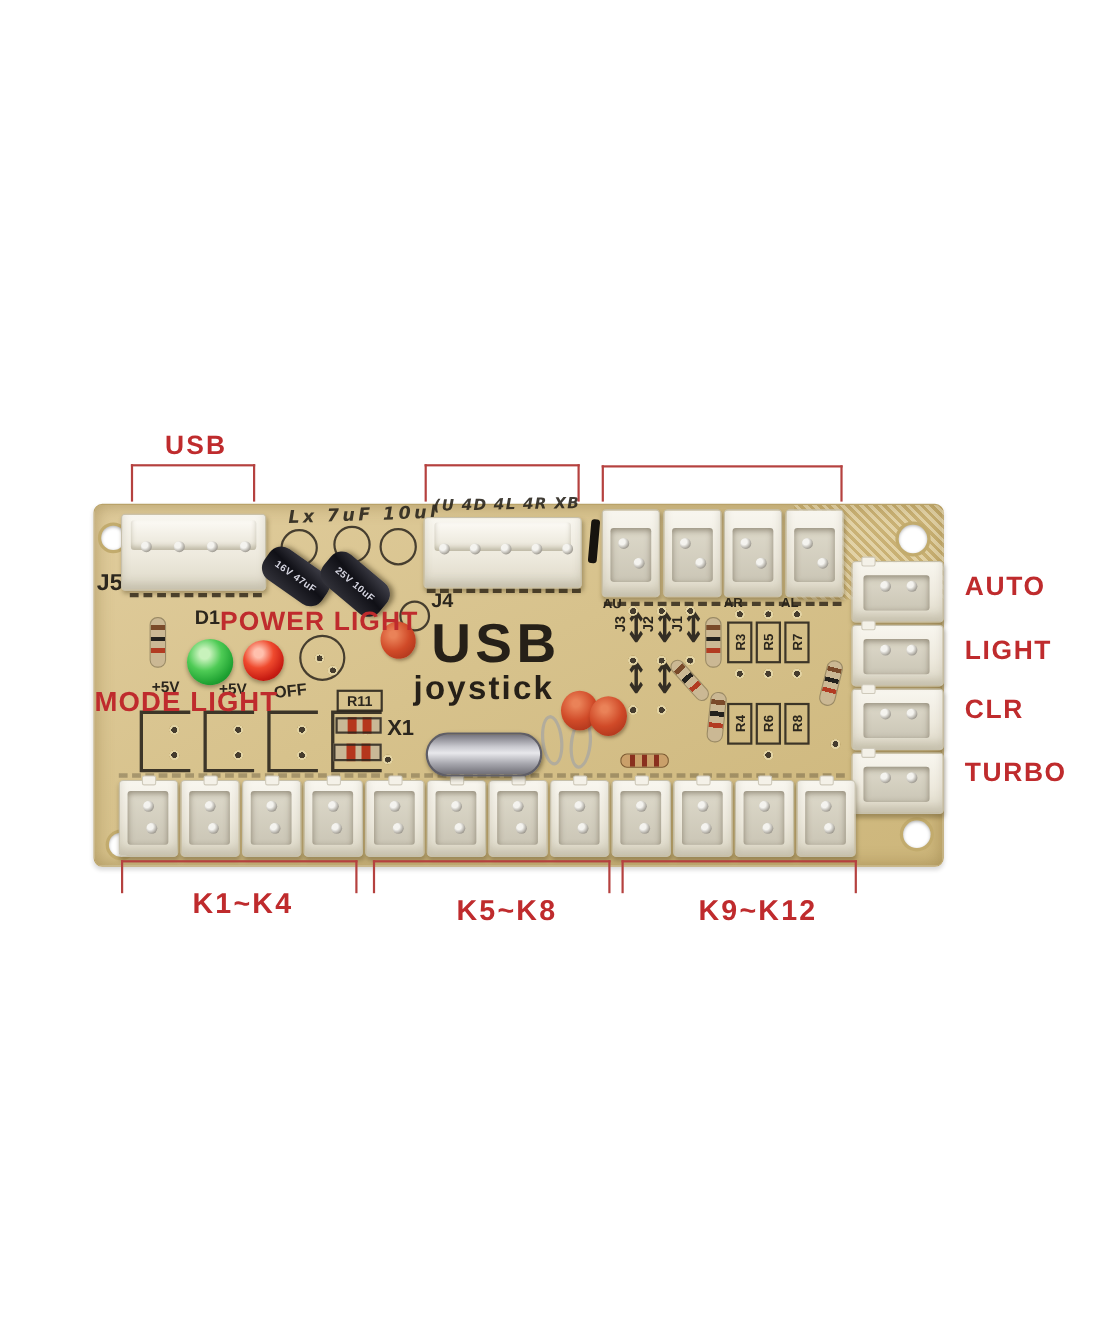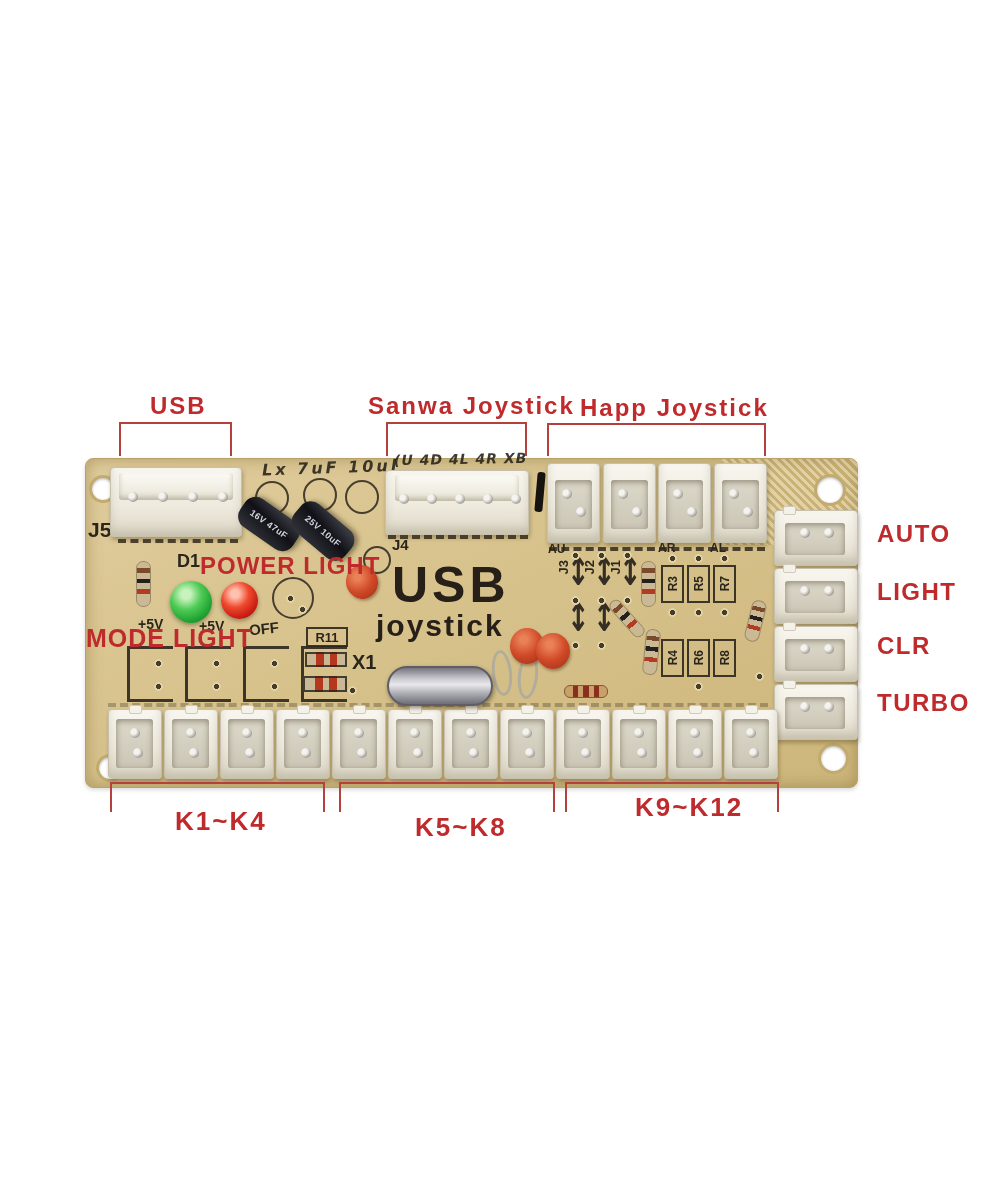--- a/index.html
+++ b/index.html
@@ -112,21 +112,21 @@
   <div class="padd" style="left:154px;top:659px"></div>
   <div class="padd" style="left:154px;top:682px"></div>
   <div class="padd" style="left:212px;top:659px"></div>
   <div class="padd" style="left:212px;top:682px"></div>
   <div class="padd" style="left:270px;top:659px"></div>
   <div class="padd" style="left:270px;top:682px"></div>
   <div class="padd" style="left:328px;top:659px"></div>
   <div class="padd" style="left:328px;top:682px"></div>
 
   <div class="silk" style="left:88px;top:518px;font-size:21px">J5</div>
-  <div class="silk" style="left:392px;top:536px;font-size:15px">J4</div>
+  <div class="silk" style="left:392px;top:536px;font-size:18px">J4</div>
   <div class="silk" style="left:177px;top:551px;font-size:18px">D1</div>
   <div class="silk" style="left:138px;top:616px;font-size:14px">+5V</div>
   <div class="silk" style="left:199px;top:618px;font-size:14px">+5V</div>
   <div class="silk" style="left:249px;top:620px;font-size:15px;transform:rotate(-6deg)">OFF</div>
   <div class="silk" style="left:352px;top:651px;font-size:20px">X1</div>
   <div class="silk" style="left:548px;top:542px;font-size:12px">AU</div>
   <div class="silk" style="left:658px;top:541px;font-size:12px">AR</div>
   <div class="silk" style="left:710px;top:541px;font-size:12px">AL</div>
   <div class="usb-big">USB</div>
   <div class="joy-big">joystick</div>
@@ -341,34 +341,32 @@
   <div class="cw" style="left:724px;top:709px;width:54px;height:70px">
       <div class="nib" style="left:20px;top:-5px"></div>
       <div class="win" style="left:7px;right:8px;top:9px;bottom:10px"></div>
     </div>
   <div class="pin" style="left:746px;top:728px"></div>
   <div class="pin" style="left:749px;top:748px"></div>
 
   <div class="lbl" style="left:150px;top:392px">USB</div>
   <div class="brk" style="left:119px;top:422px;width:113px;height:34px"></div>
 
-  <div class="lbl" style="left:368px;top:392px">Sanwa Joystick</div>
   <div class="brk" style="left:386px;top:422px;width:141px;height:34px"></div>
 
-  <div class="lbl" style="left:580px;top:394px">Happ Joystick</div>
   <div class="brk" style="left:547px;top:423px;width:219px;height:33px"></div>
 
   <div class="lbl-r" style="top:520px">AUTO</div>
   <div class="lbl-r" style="top:578px">LIGHT</div>
   <div class="lbl-r" style="top:632px">CLR</div>
   <div class="lbl-r" style="top:689px">TURBO</div>
 
   <div class="overlay" style="left:200px;top:552px">POWER LIGHT</div>
   <div class="overlay" style="left:86px;top:624px;font-size:25px">MODE LIGHT</div>
 
   <div class="brk" style="left:110px;top:782px;width:215px;height:30px"></div>
   <div class="lbl-k" style="left:175px;top:806px">K1~K4</div>
   <div class="brk" style="left:339px;top:782px;width:216px;height:30px"></div>
   <div class="lbl-k" style="left:415px;top:812px">K5~K8</div>
   <div class="brk" style="left:565px;top:782px;width:214px;height:30px"></div>
-  <div class="lbl-k" style="left:635px;top:792px">K9~K12</div>
+  <div class="lbl-k" style="left:635px;top:812px">K9~K12</div>
 
 </div>
 
 </body></html>

